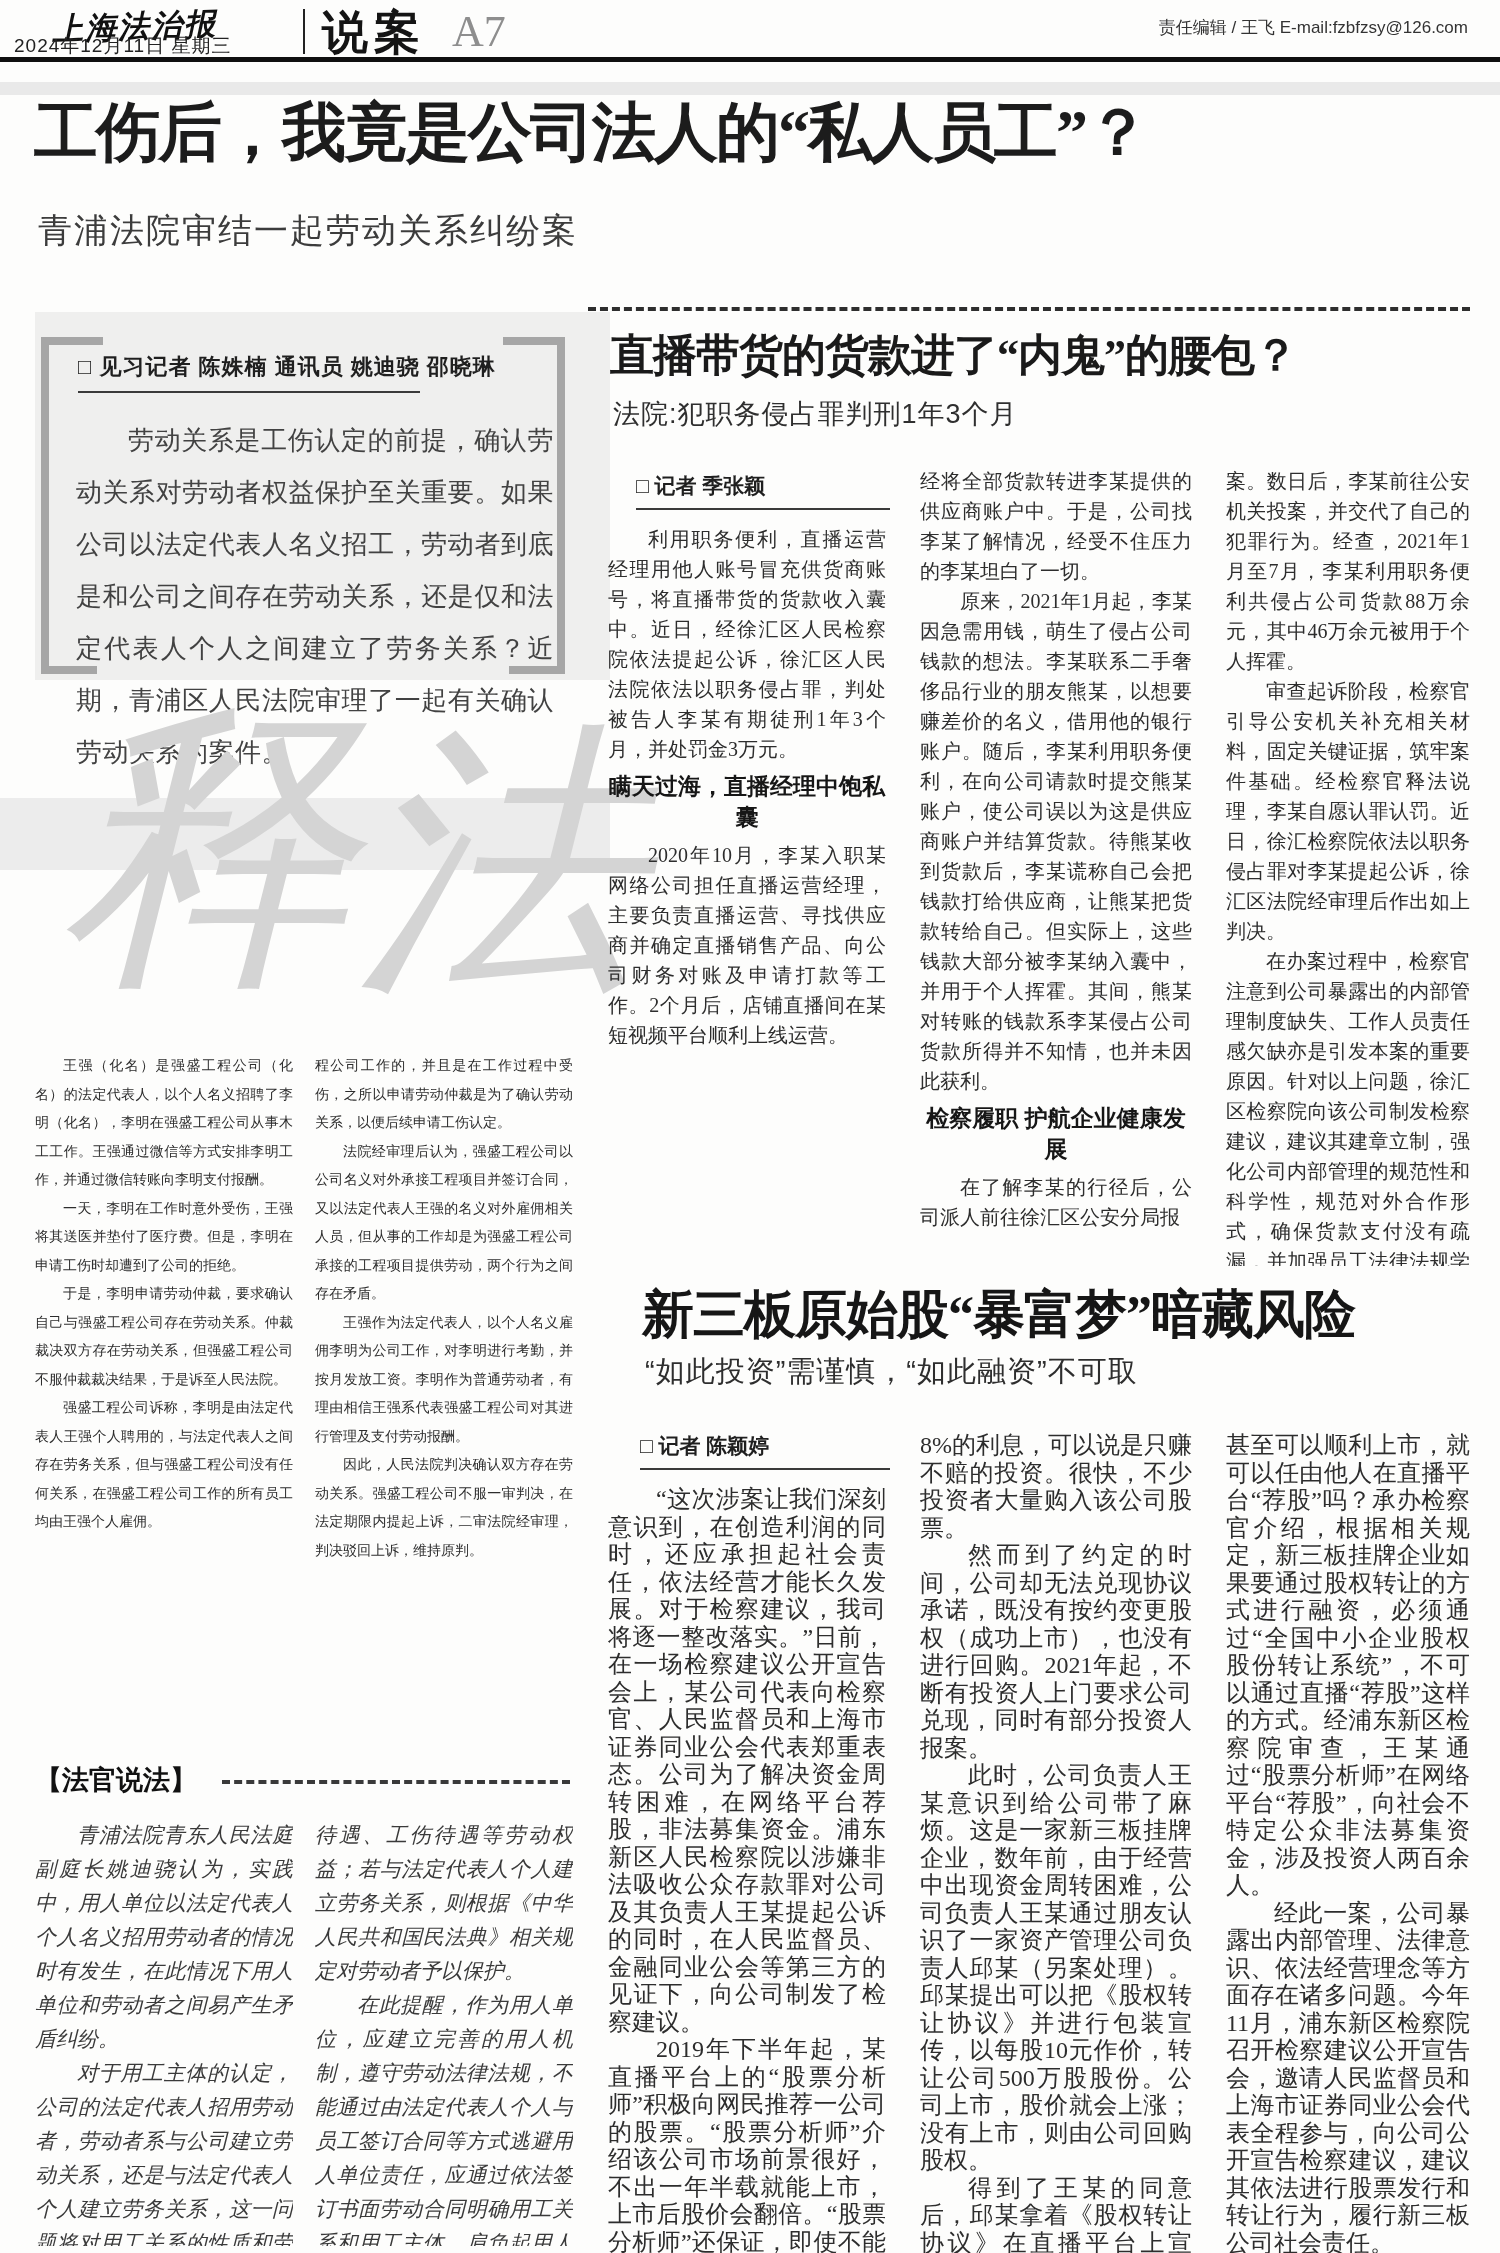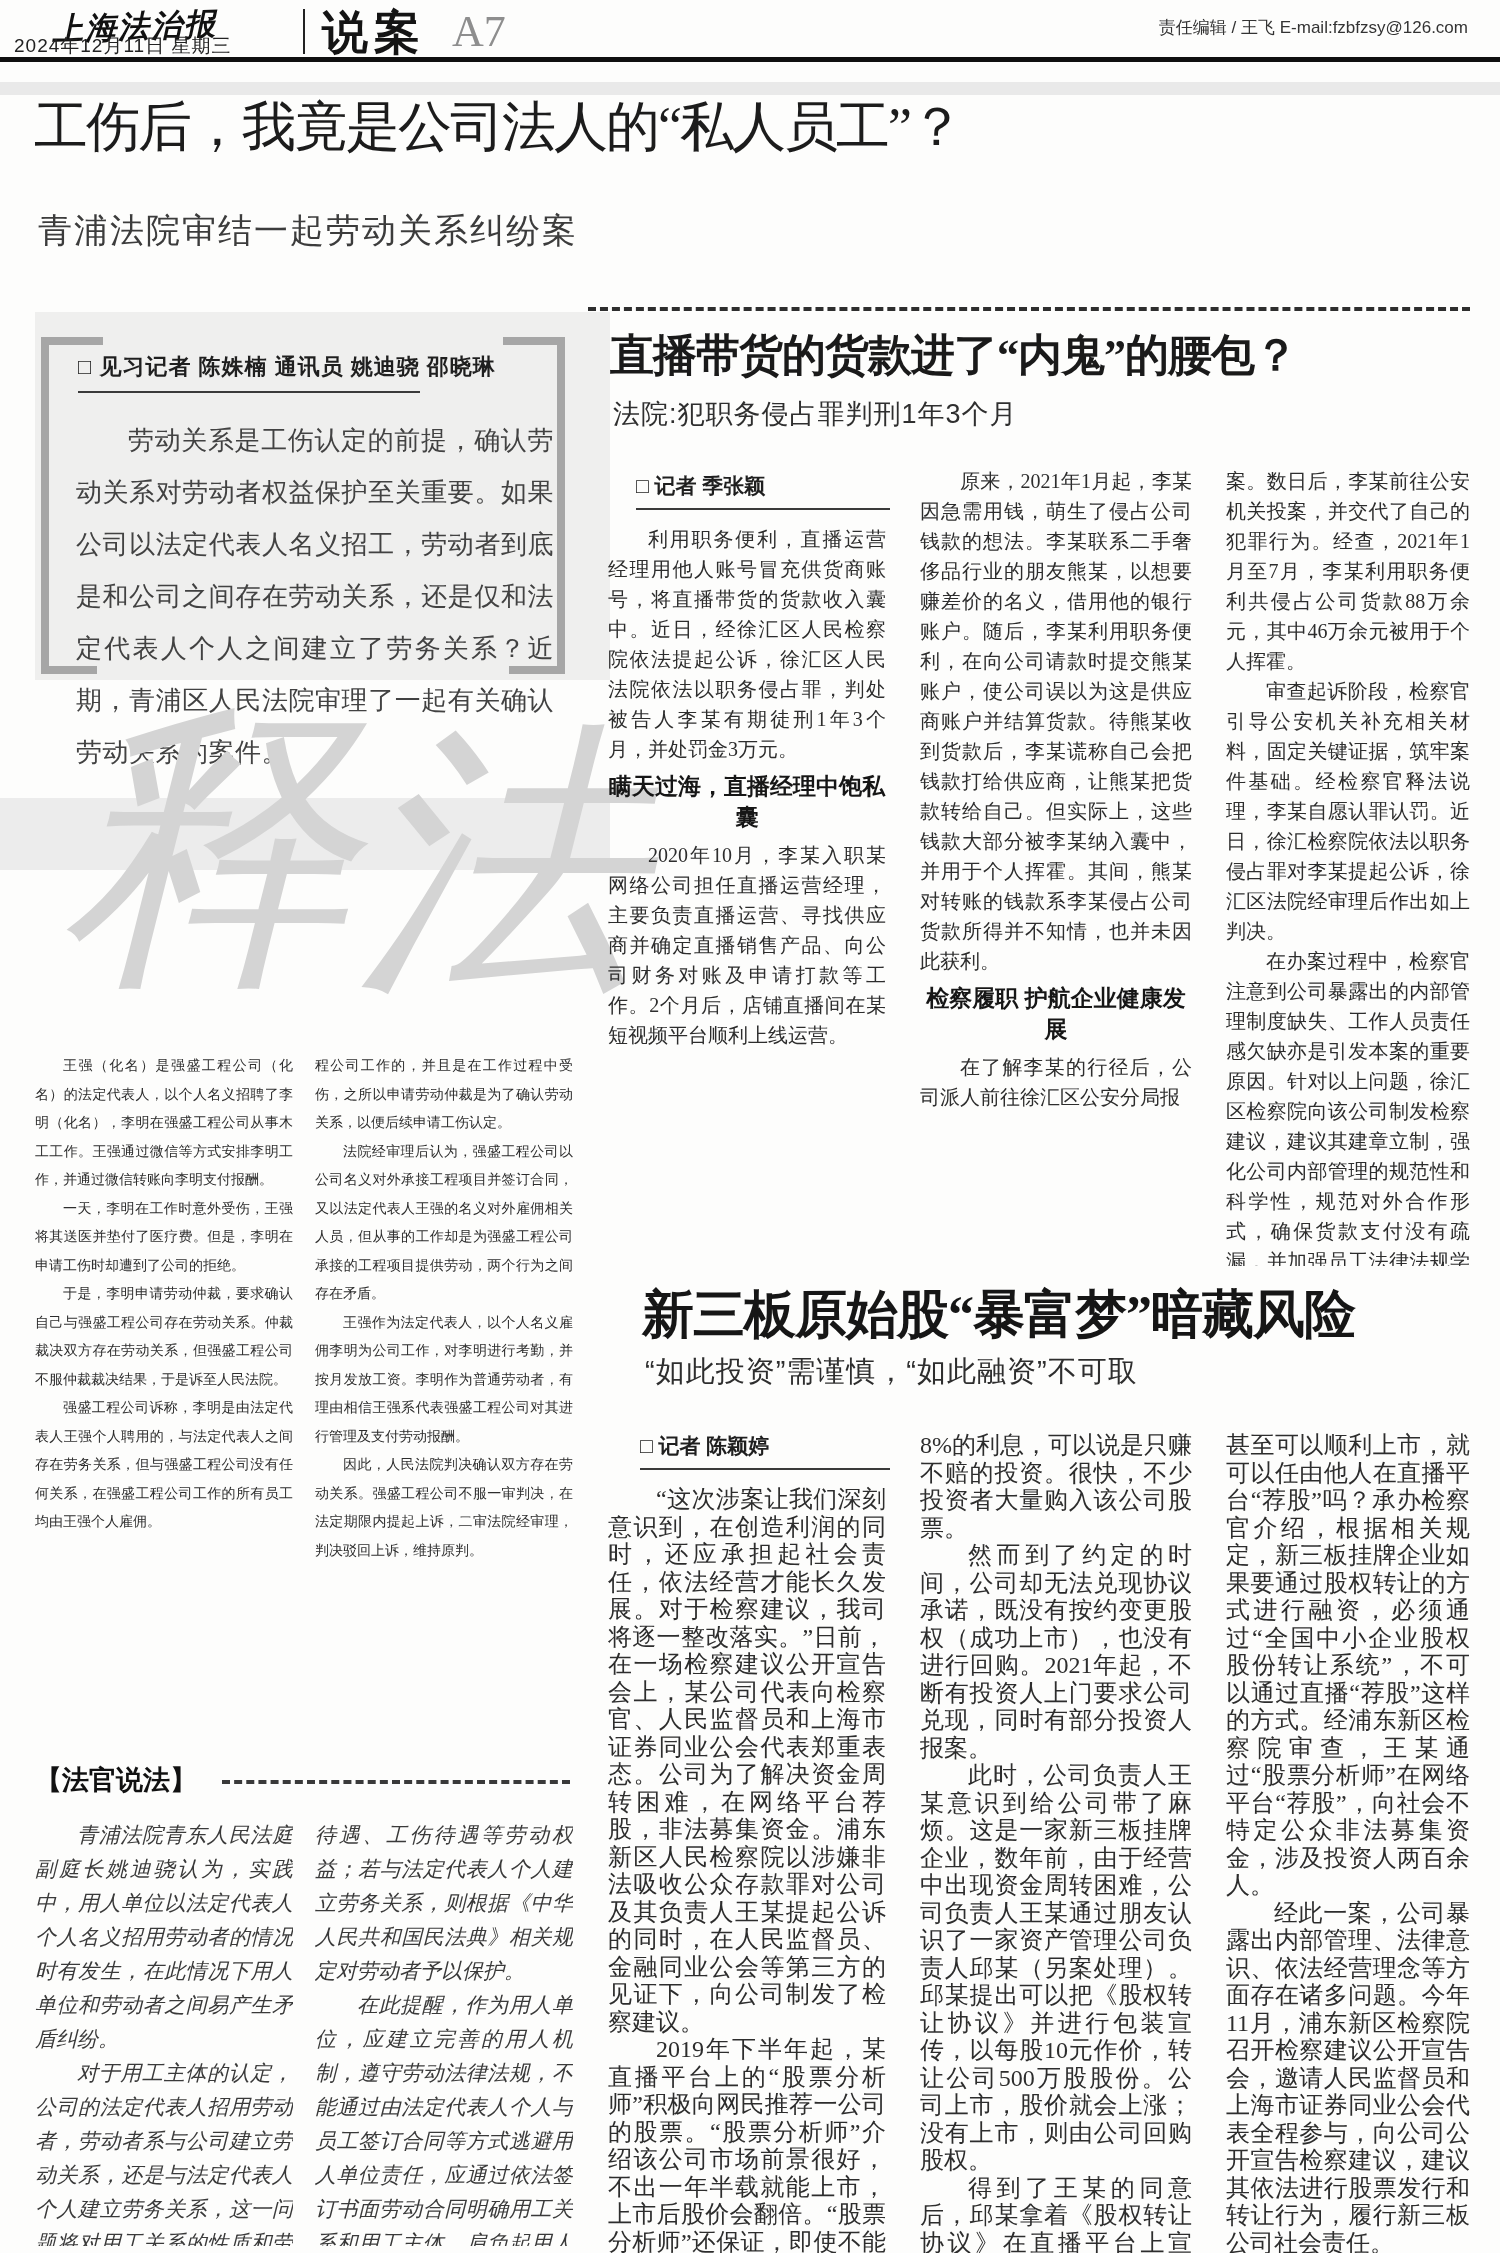--- a/index.html
+++ b/index.html
@@ -10,21 +10,21 @@
   
   .logo{font-weight:700;font-style:italic;font-size:31px;letter-spacing:2px;transform:rotate(-2deg);color:#111;}
   .issue-date{font-size:19px;color:#222;letter-spacing:1px;}
   .vrule{width:2px;background:#222;}
   .section-title{font-size:46px;font-weight:700;color:#141414;letter-spacing:6px;}
   .page-no{font-size:44px;color:#8e8e8e;font-family:"Liberation Serif",serif;}
   .editor{font-size:17px;color:#333;}
   .top-rule{background:#101010;}
   .decor-band{background:#e9e9e9;}
   
-  .lead-headline{font-size:54px;font-weight:400;color:#1c1c1c;line-height:1.08;letter-spacing:-2px;white-space:nowrap;}
+  .lead-headline{font-size:64px;font-weight:700;color:#1c1c1c;line-height:1.08;letter-spacing:-2px;white-space:nowrap;}
   .lead-subtitle{font-size:34px;font-weight:400;color:#3c3c3c;letter-spacing:2px;font-family:"Liberation Sans","DejaVu Sans",sans-serif;}
   .feature-box{background:#efefee;}
   .bracket{background:#a6a6a6;}
   .lead-byline{font-size:22px;font-weight:600;color:#1f1f1f;letter-spacing:1px;}
   .byline-rule{height:2px;background:#3a3a3a;}
   .lead-intro{font-size:26px;line-height:52px;color:#424242;text-indent:2em;letter-spacing:.5px;text-align:justify;}
   .wm-band{background:#ececec;}
   .wm{font-style:italic;color:#d4d4d4;line-height:1;font-family:"DejaVu Serif","Liberation Serif",serif;}
   
   .col{overflow:hidden;text-align:justify;}
@@ -107,20 +107,21 @@
   <div class="abs a2-headline" style="left:610px;top:326px;">直播带货的货款进了“内鬼”的腰包？</div>
   <div class="abs a2-subtitle" style="left:613px;top:396px;">法院:犯职务侵占罪判刑1年3个月</div>
   <div class="abs mid-byline" style="left:636px;top:472px;">□  记者  季张颖</div>
   <div class="abs byline-rule" style="left:636px;top:508px;width:254px;"></div>
   <div class="abs col a2-col" style="left:608px;top:524px;width:278px;height:742px;">
       <p class="para">利用职务便利，直播运营经理用他人账号冒充供货商账号，将直播带货的货款收入囊中。近日，经徐汇区人民检察院依法提起公诉，徐汇区人民法院依法以职务侵占罪，判处被告人李某有期徒刑1年3个月，并处罚金3万元。</p>
       <div class="subhead">瞒天过海，直播经理中饱私囊</div>
       <p class="para">2020年10月，李某入职某网络公司担任直播运营经理，主要负责直播运营、寻找供应商并确定直播销售产品、向公司财务对账及申请打款等工作。2个月后，店铺直播间在某短视频平台顺利上线运营。</p>
     </div>
   <div class="abs col a2-col" style="left:920px;top:466px;width:272px;height:800px;">
+      <p class="para cont">经将全部货款转进李某提供的供应商账户中。于是，公司找李某了解情况，经受不住压力的李某坦白了一切。</p>
       <p class="para">原来，2021年1月起，李某因急需用钱，萌生了侵占公司钱款的想法。李某联系二手奢侈品行业的朋友熊某，以想要赚差价的名义，借用他的银行账户。随后，李某利用职务便利，在向公司请款时提交熊某账户，使公司误以为这是供应商账户并结算货款。待熊某收到货款后，李某谎称自己会把钱款打给供应商，让熊某把货款转给自己。但实际上，这些钱款大部分被李某纳入囊中，并用于个人挥霍。其间，熊某对转账的钱款系李某侵占公司货款所得并不知情，也并未因此获利。</p>
       <div class="subhead">检察履职 护航企业健康发展</div>
       <p class="para">在了解李某的行径后，公司派人前往徐汇区公安分局报</p>
     </div>
   <div class="abs col a2-col" style="left:1226px;top:466px;width:244px;height:800px;">
       <p class="para cont">案。数日后，李某前往公安机关投案，并交代了自己的犯罪行为。经查，2021年1月至7月，李某利用职务便利共侵占公司货款88万余元，其中46万余元被用于个人挥霍。</p>
       <p class="para">审查起诉阶段，检察官引导公安机关补充相关材料，固定关键证据，筑牢案件基础。经检察官释法说理，李某自愿认罪认罚。近日，徐汇检察院依法以职务侵占罪对李某提起公诉，徐汇区法院经审理后作出如上判决。</p>
       <p class="para">在办案过程中，检察官注意到公司暴露出的内部管理制度缺失、工作人员责任感欠缺亦是引发本案的重要原因。针对以上问题，徐汇区检察院向该公司制发检察建议，建议其建章立制，强化公司内部管理的规范性和科学性，规范对外合作形式，确保货款支付没有疏漏，并加强员工法律法规学习、健全内部考评机制，引导员工提升法治意识。目前，该公司已根据检察建议内容完成整改。</p>
     </div>
 

